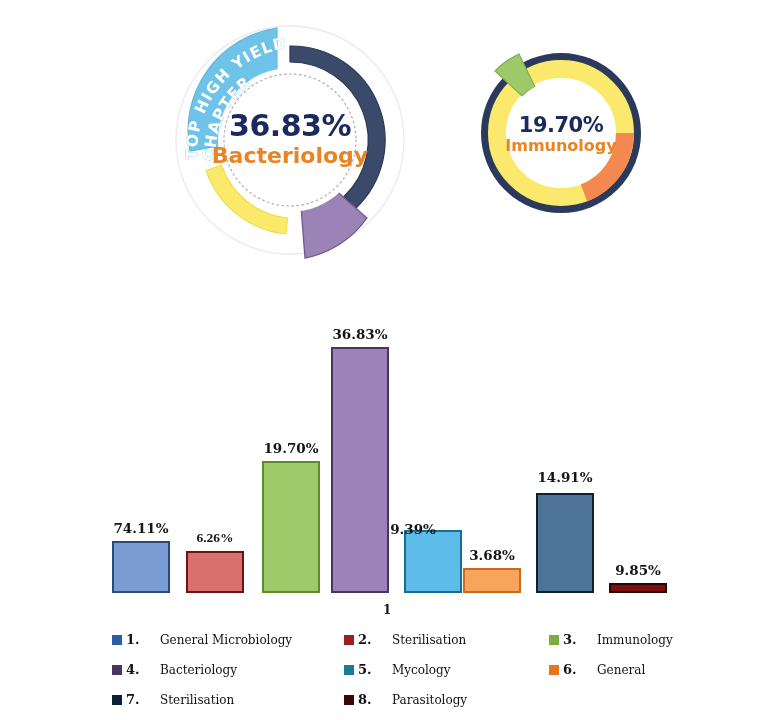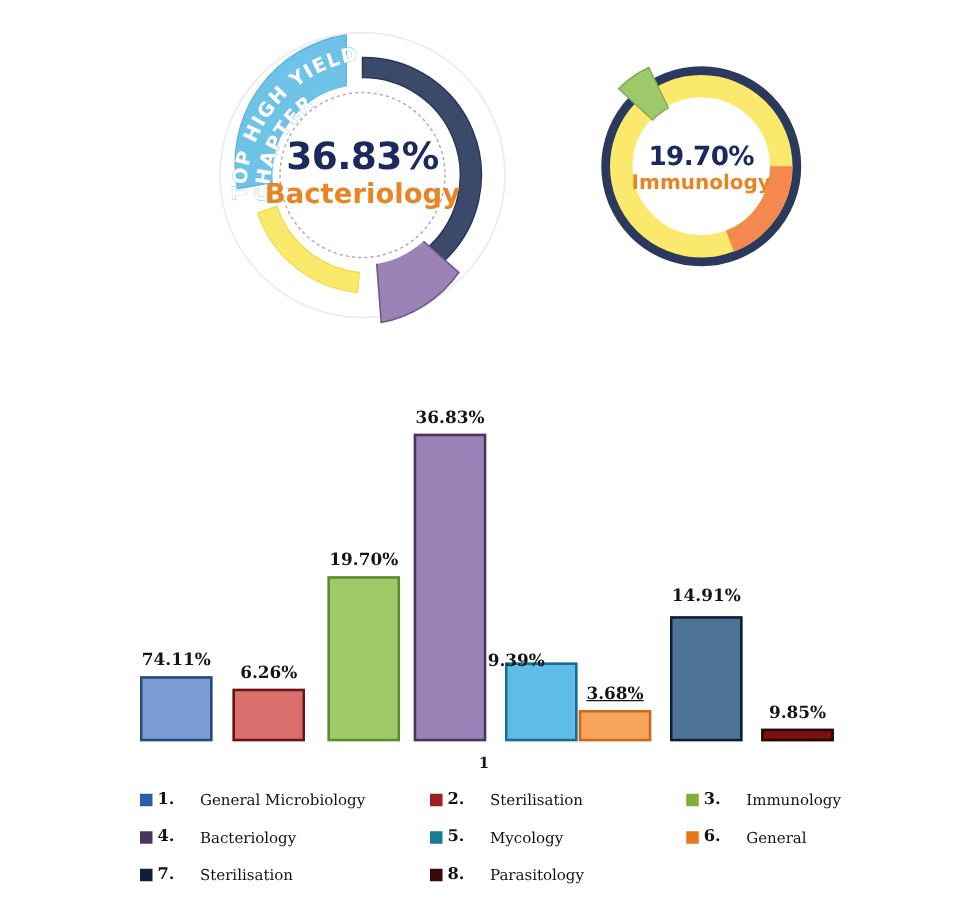--- a/index.html
+++ b/index.html
@@ -138,29 +138,29 @@
     <div class="donut-center-text" style="left:0;top:4px;width:190px;height:190px;">
       <div class="pct-big">19.70%</div>
       <div class="pct-sub">Immunology</div>
     </div>
   </div>
 
   <div id="barchart">
       <div class="bar" style="left: 112px; width: 58px; height: 51.6364px; bottom: 27px; background: rgb(122, 155, 212); border: 2px solid rgb(42, 74, 122);"></div>
       <div class="bar-label" style="left: 96px; width: 90px; top: 220.364px;">74.11%</div>
       <div class="bar" style="left: 186px; width: 58px; height: 41.8168px; bottom: 27px; background: rgb(217, 112, 109); border: 2px solid rgb(107, 20, 20);"></div>
-      <div class="bar-label" style="left: 170px; width: 90px; top: 230.183px;">6.26%</div>
+      <div class="bar-label" style="left: 170px; width: 90px; top: 230.183px; font-family: Liberation Serif, serif;">6.26%</div>
       <div class="bar" style="left: 262px; width: 58px; height: 131.596px; bottom: 27px; background: rgb(159, 202, 106); border: 2px solid rgb(95, 138, 46);"></div>
       <div class="bar-label" style="left: 246px; width: 90px; top: 140.404px;">19.70%</div>
       <div class="bar" style="left: 331px; width: 58px; height: 246.024px; bottom: 27px; background: rgb(155, 131, 184); border: 2px solid rgb(74, 53, 96);"></div>
       <div class="bar-label" style="left: 315px; width: 90px; top: 25.9756px;">36.83%</div>
       <div class="bar" style="left: 404px; width: 58px; height: 62.7252px; bottom: 27px; background: rgb(93, 188, 232); border: 2px solid rgb(26, 108, 147);"></div>
       <div class="bar-label" style="left: 368px; width: 90px; top: 209.275px; margin-top: 12px;">9.39%</div>
       <div class="bar" style="left: 463px; width: 58px; height: 24.5824px; bottom: 27px; background: rgb(248, 164, 92); border: 2px solid rgb(201, 106, 30);"></div>
-      <div class="bar-label" style="left: 447px; width: 90px; top: 247.418px; text-decoration: underline;">3.68%</div>
+      <div class="bar-label" style="left: 447px; width: 90px; top: 247.418px;">3.68%</div>
       <div class="bar" style="left: 536px; width: 58px; height: 99.5988px; bottom: 27px; background: rgb(77, 115, 150); border: 2px solid rgb(16, 31, 56);"></div>
       <div class="bar-label" style="left: 520px; width: 90px; top: 169px;">14.91%</div>
       <div class="bar" style="left: 609px; width: 58px; height: 9.8196px; bottom: 27px; background: rgb(122, 16, 16); border: 2px solid rgb(42, 5, 5);"></div>
       <div class="bar-label" style="left: 593px; width: 90px; top: 262.18px;">9.85%</div>
       <div class="axis-label" style="left: 383px; top: 303px;">1</div>
     </div>
 
   <div id="legend">
       <div class="legend-row">
         <div class="legend-item c1">

